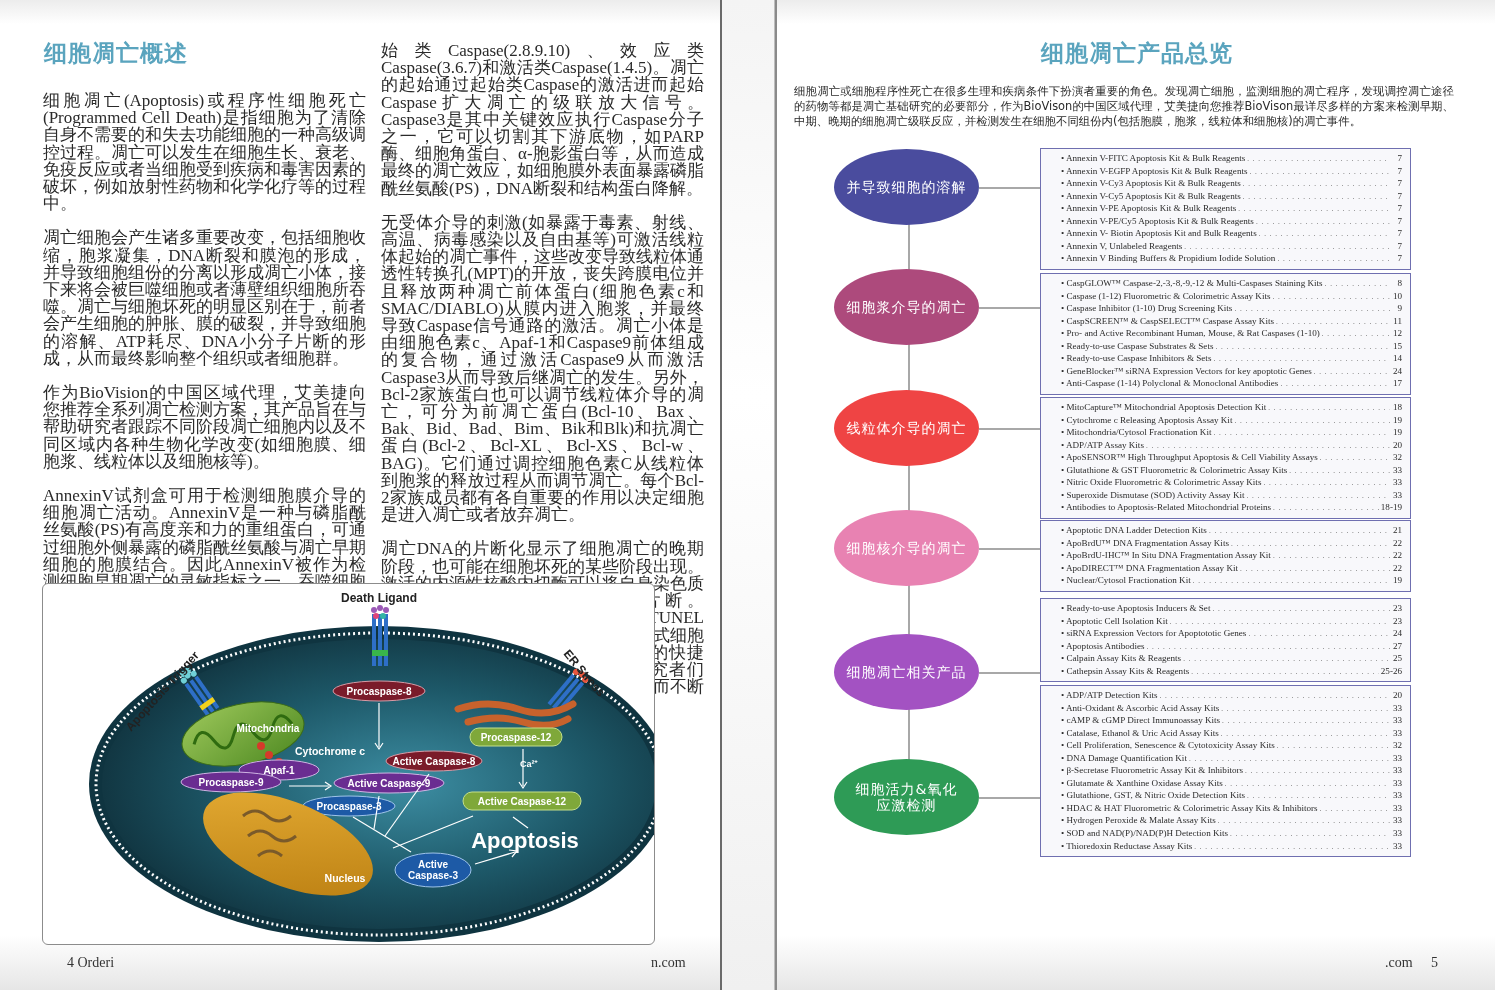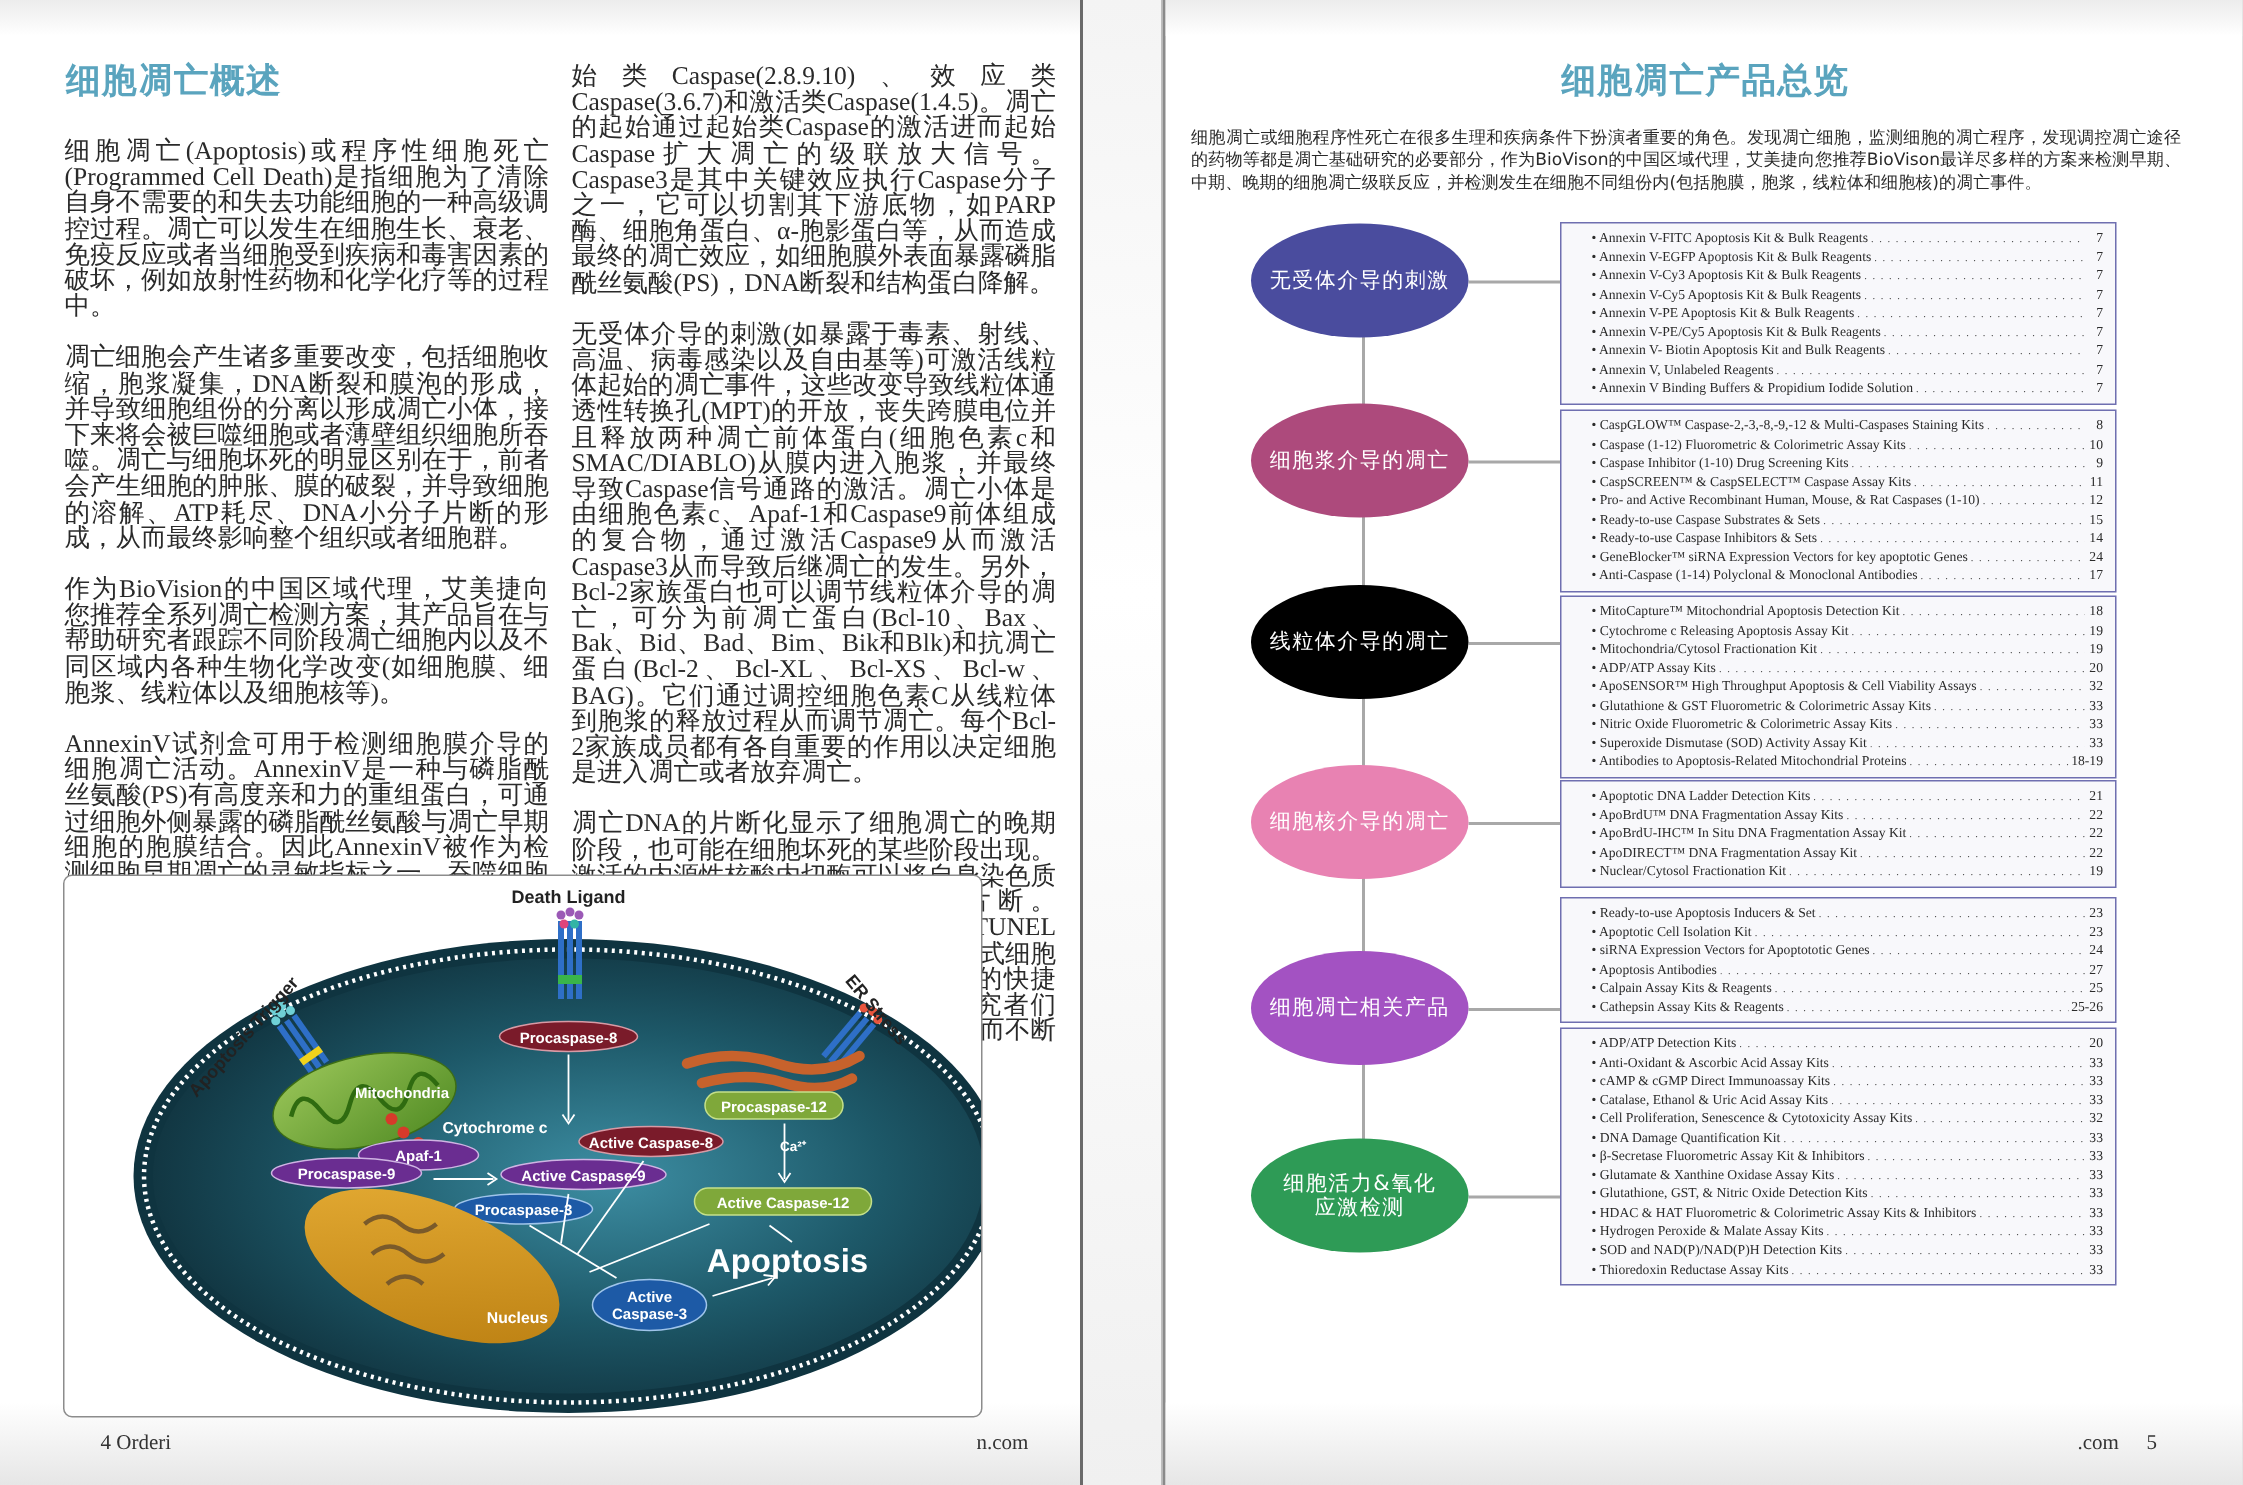--- a/index.html
+++ b/index.html
@@ -203,23 +203,23 @@
 
   <div class="vline"></div>
 
   <div class="hline" style="left:202px; top:187px; width:61px;"></div>
   <div class="hline" style="left:202px; top:307px; width:61px;"></div>
   <div class="hline" style="left:202px; top:428px; width:61px;"></div>
   <div class="hline" style="left:202px; top:548px; width:61px;"></div>
   <div class="hline" style="left:202px; top:672px; width:61px;"></div>
   <div class="hline" style="left:202px; top:797px; width:61px;"></div>
 
-  <div class="oval" style="top:149px; background:#4a4c9e;">无受体介导的刺激</div>
+  <div class="oval" style="top:149px; background:#4a4c9e;">并导致细胞的溶解</div>
   <div class="oval" style="top:269px; background:#ad4a7c;">细胞浆介导的凋亡</div>
-  <div class="oval" style="top:390px; background:#000000;">线粒体介导的凋亡</div>
+  <div class="oval" style="top:390px; background:#ef4444;">线粒体介导的凋亡</div>
   <div class="oval" style="top:510px; background:#e882b2;">细胞核介导的凋亡</div>
   <div class="oval" style="top:634px; background:#a352c2;">细胞凋亡相关产品</div>
   <div class="oval" style="top:759px; background:#2e9b56; flex-direction:column;">
     <span>细胞活力&amp;氧化</span>
     <span>应激检测</span>
   </div>
 
   <div class="plist" style="top:148px;">
     <div class="plist-row">
         <span class="name">• Annexin V-FITC Apoptosis Kit &amp; Bulk Reagents</span>

